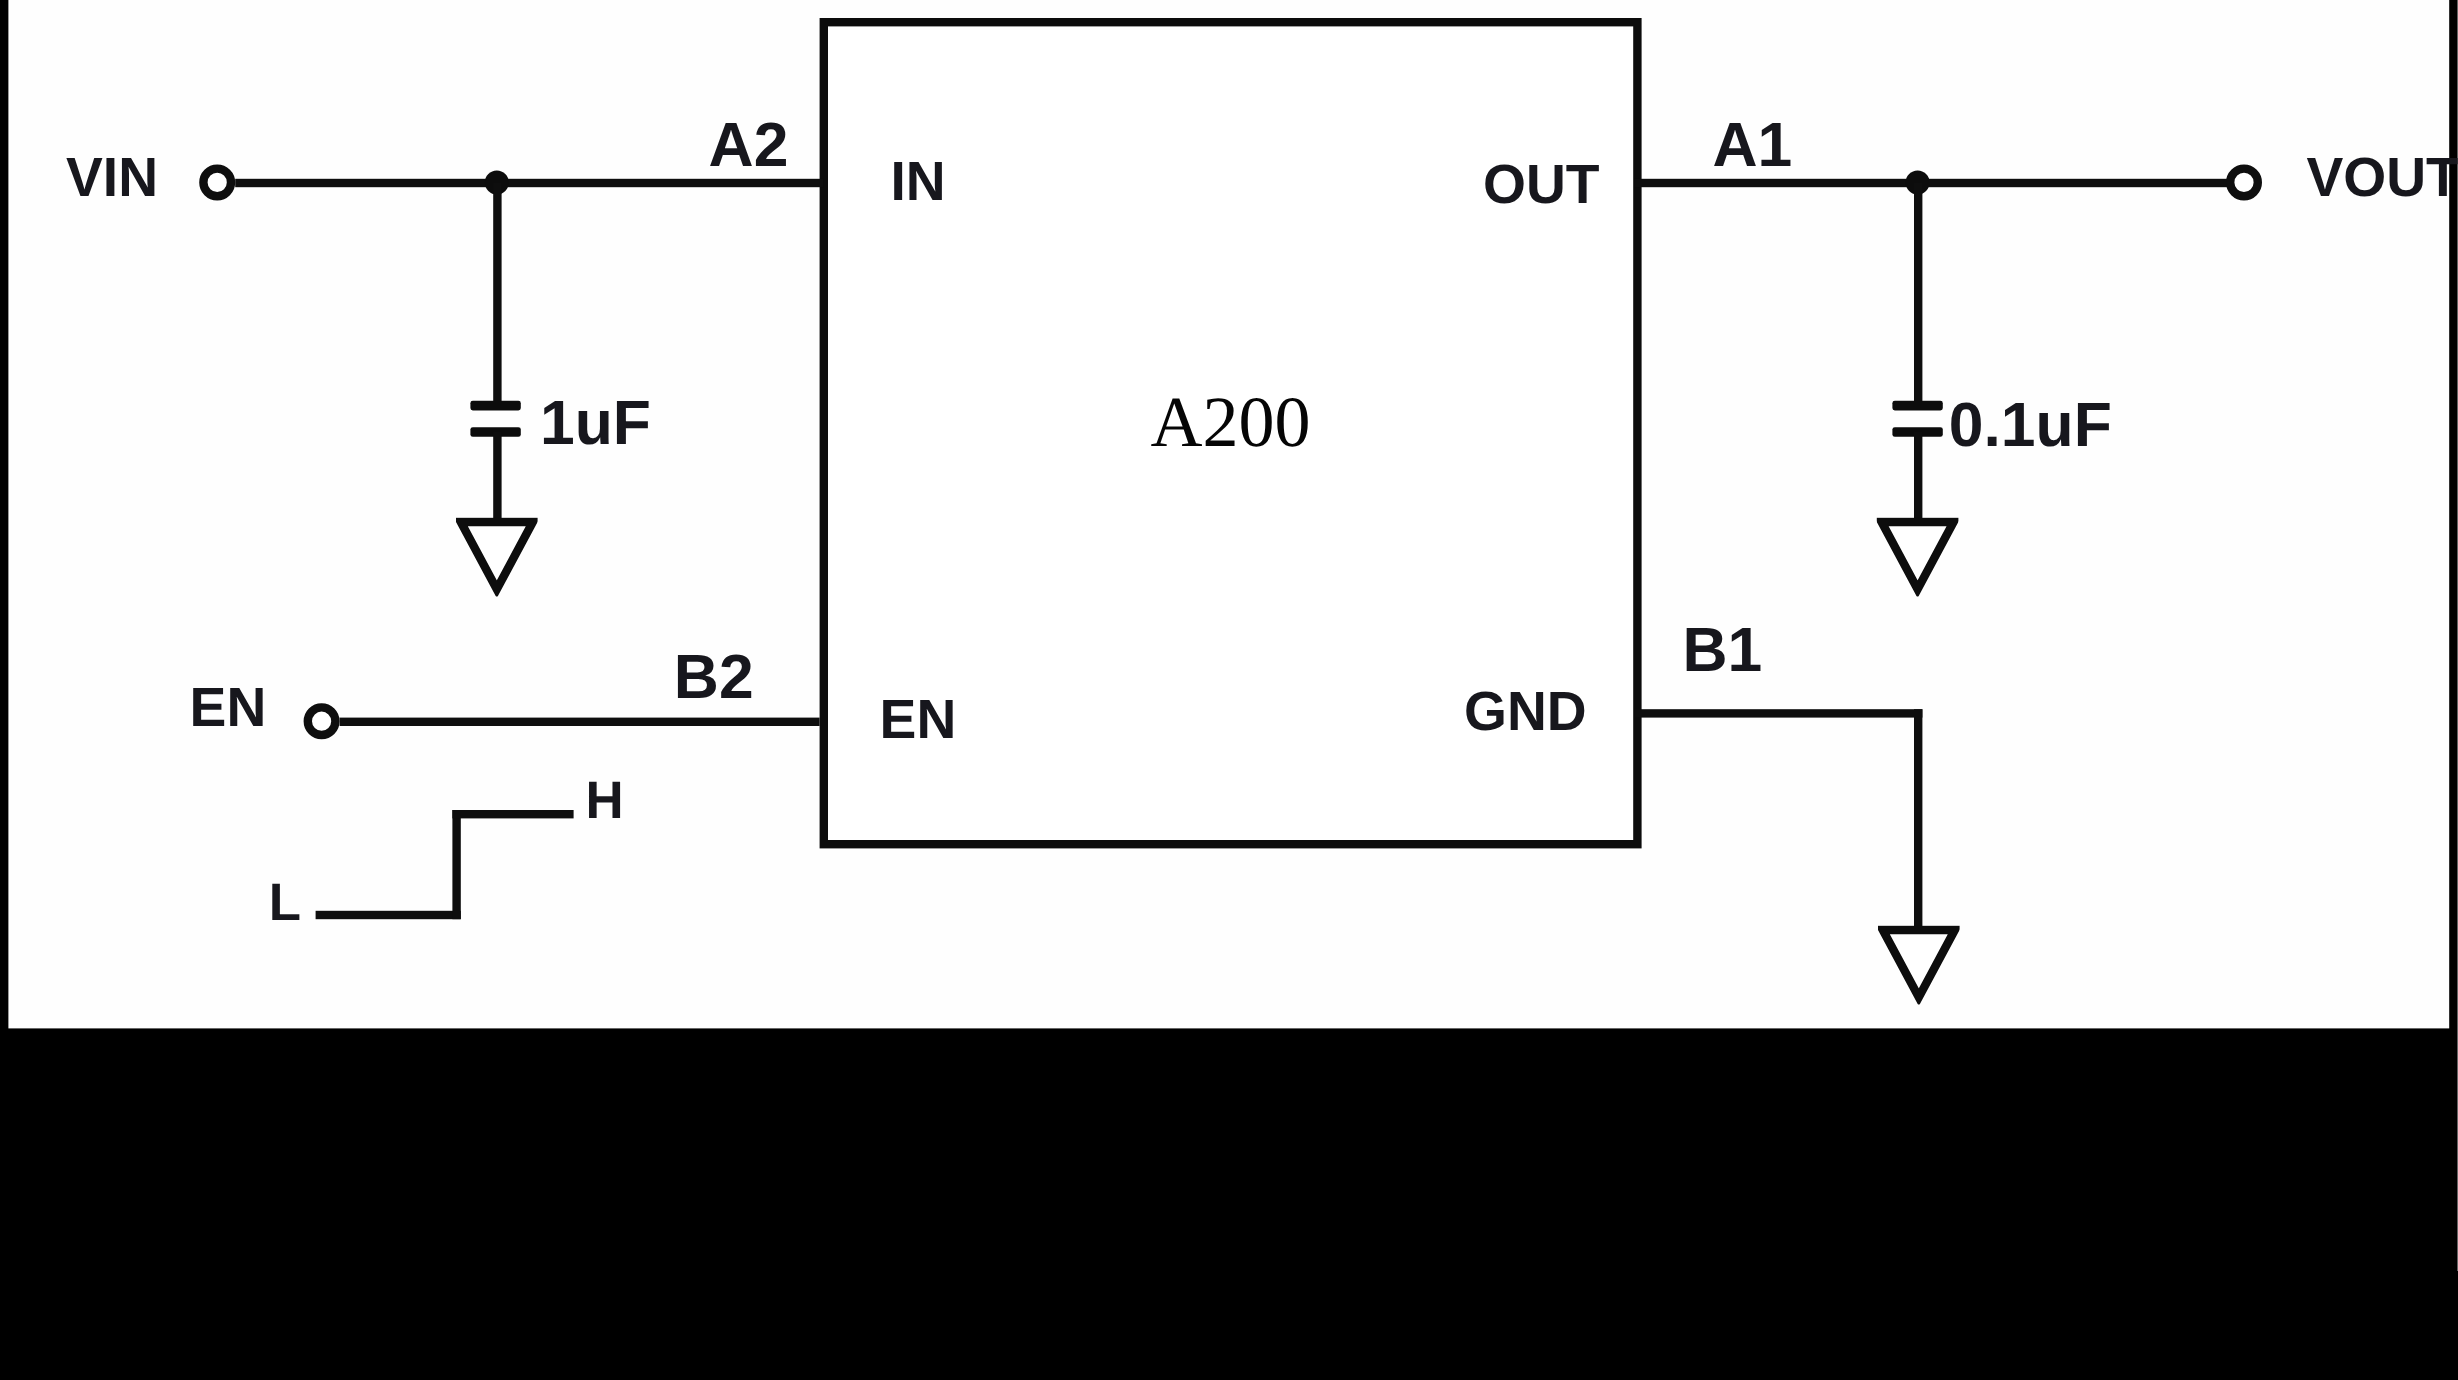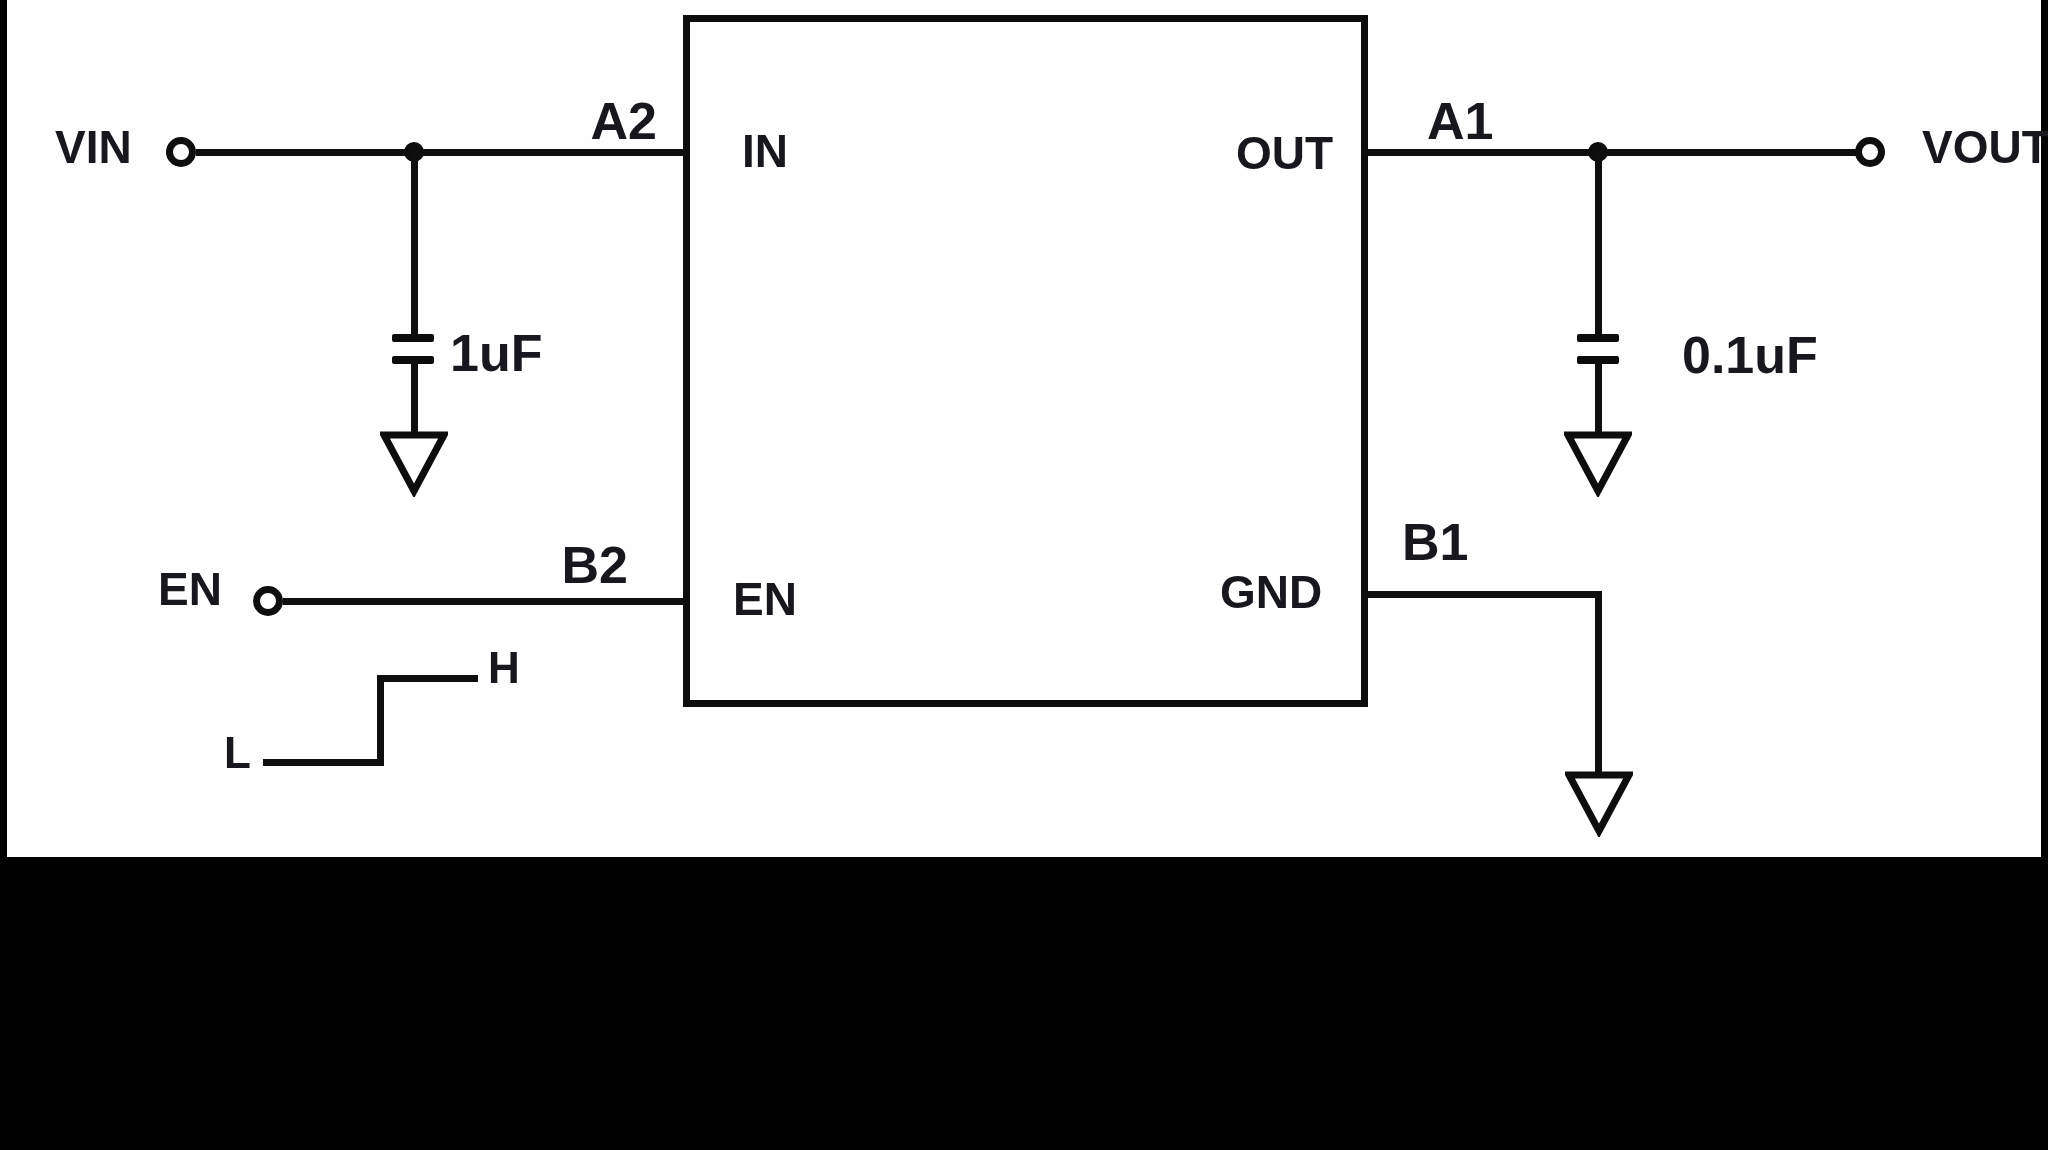--- a/index.html
+++ b/index.html
@@ -46,20 +46,21 @@
   .ta-c{text-align:left;}
 </style>
 </head>
 <body>
 
 <div id="stage">
 
   <div class="sheet"></div>
 
   <div class="ic-box"></div>
+  <div class="chip-name">A200</div>
 
   <div class="lbl lbl-46 ta-c" style="left:55px;top:124px;width:90px;">VIN</div>
   <div class="term-circle" style="left:166px;top:137px;"></div>
   <div class="wire" style="left:196px;top:149px;width:490px;height:7px;"></div>
   <div class="junction" style="left:404px;top:142px;"></div>
 
   <div class="wire" style="left:411px;top:152px;width:7px;height:186px;"></div>
   <div class="cap-plate" style="left:392px;top:334px;"></div>
   <div class="cap-plate" style="left:392px;top:356px;"></div>
   <div class="lbl lbl-42" style="left:450px;top:327px;">1uF</div>
@@ -74,21 +75,21 @@
   <div class="lbl lbl-46 ta-r" style="left:1233px;top:130px;width:100px;">OUT</div>
   <div class="lbl lbl-42" style="left:1395px;top:95px;margin-left:32px;">A1</div>
   <div class="wire" style="left:1362px;top:149px;width:494px;height:7px;"></div>
   <div class="junction" style="left:1588px;top:142px;"></div>
   <div class="term-circle" style="left:1855px;top:137px;"></div>
   <div class="lbl lbl-46" style="left:1922px;top:124px;">VOUT</div>
 
   <div class="wire" style="left:1595px;top:152px;width:7px;height:186px;"></div>
   <div class="cap-plate" style="left:1577px;top:334px;"></div>
   <div class="cap-plate" style="left:1577px;top:356px;"></div>
-  <div class="lbl lbl-42" style="left:1682px;top:329px;">0.1uF</div>
+  <div class="lbl lbl-42" style="left:1624px;top:329px;">0.1uF</div>
   <div class="wire" style="left:1595px;top:360px;width:7px;height:80px;"></div>
   <svg class="gnd" style="left:1564px;top:431px;" viewBox="0 0 68 66">
     <polygon points="4,4 64,4 34,60" fill="#ffffff" stroke="#0d0d0d" stroke-width="7"></polygon>
   </svg>
 
   <div class="lbl lbl-46 ta-c" style="left:158px;top:566px;width:80px;">EN</div>
   <div class="term-circle" style="left:253px;top:586px;"></div>
   <div class="wire" style="left:283px;top:598px;width:400px;height:7px;"></div>
   <div class="lbl lbl-42 ta-r" style="left:528px;top:539px;width:100px;">B2</div>
   <div class="lbl lbl-46" style="left:733px;top:576px;">EN</div>

